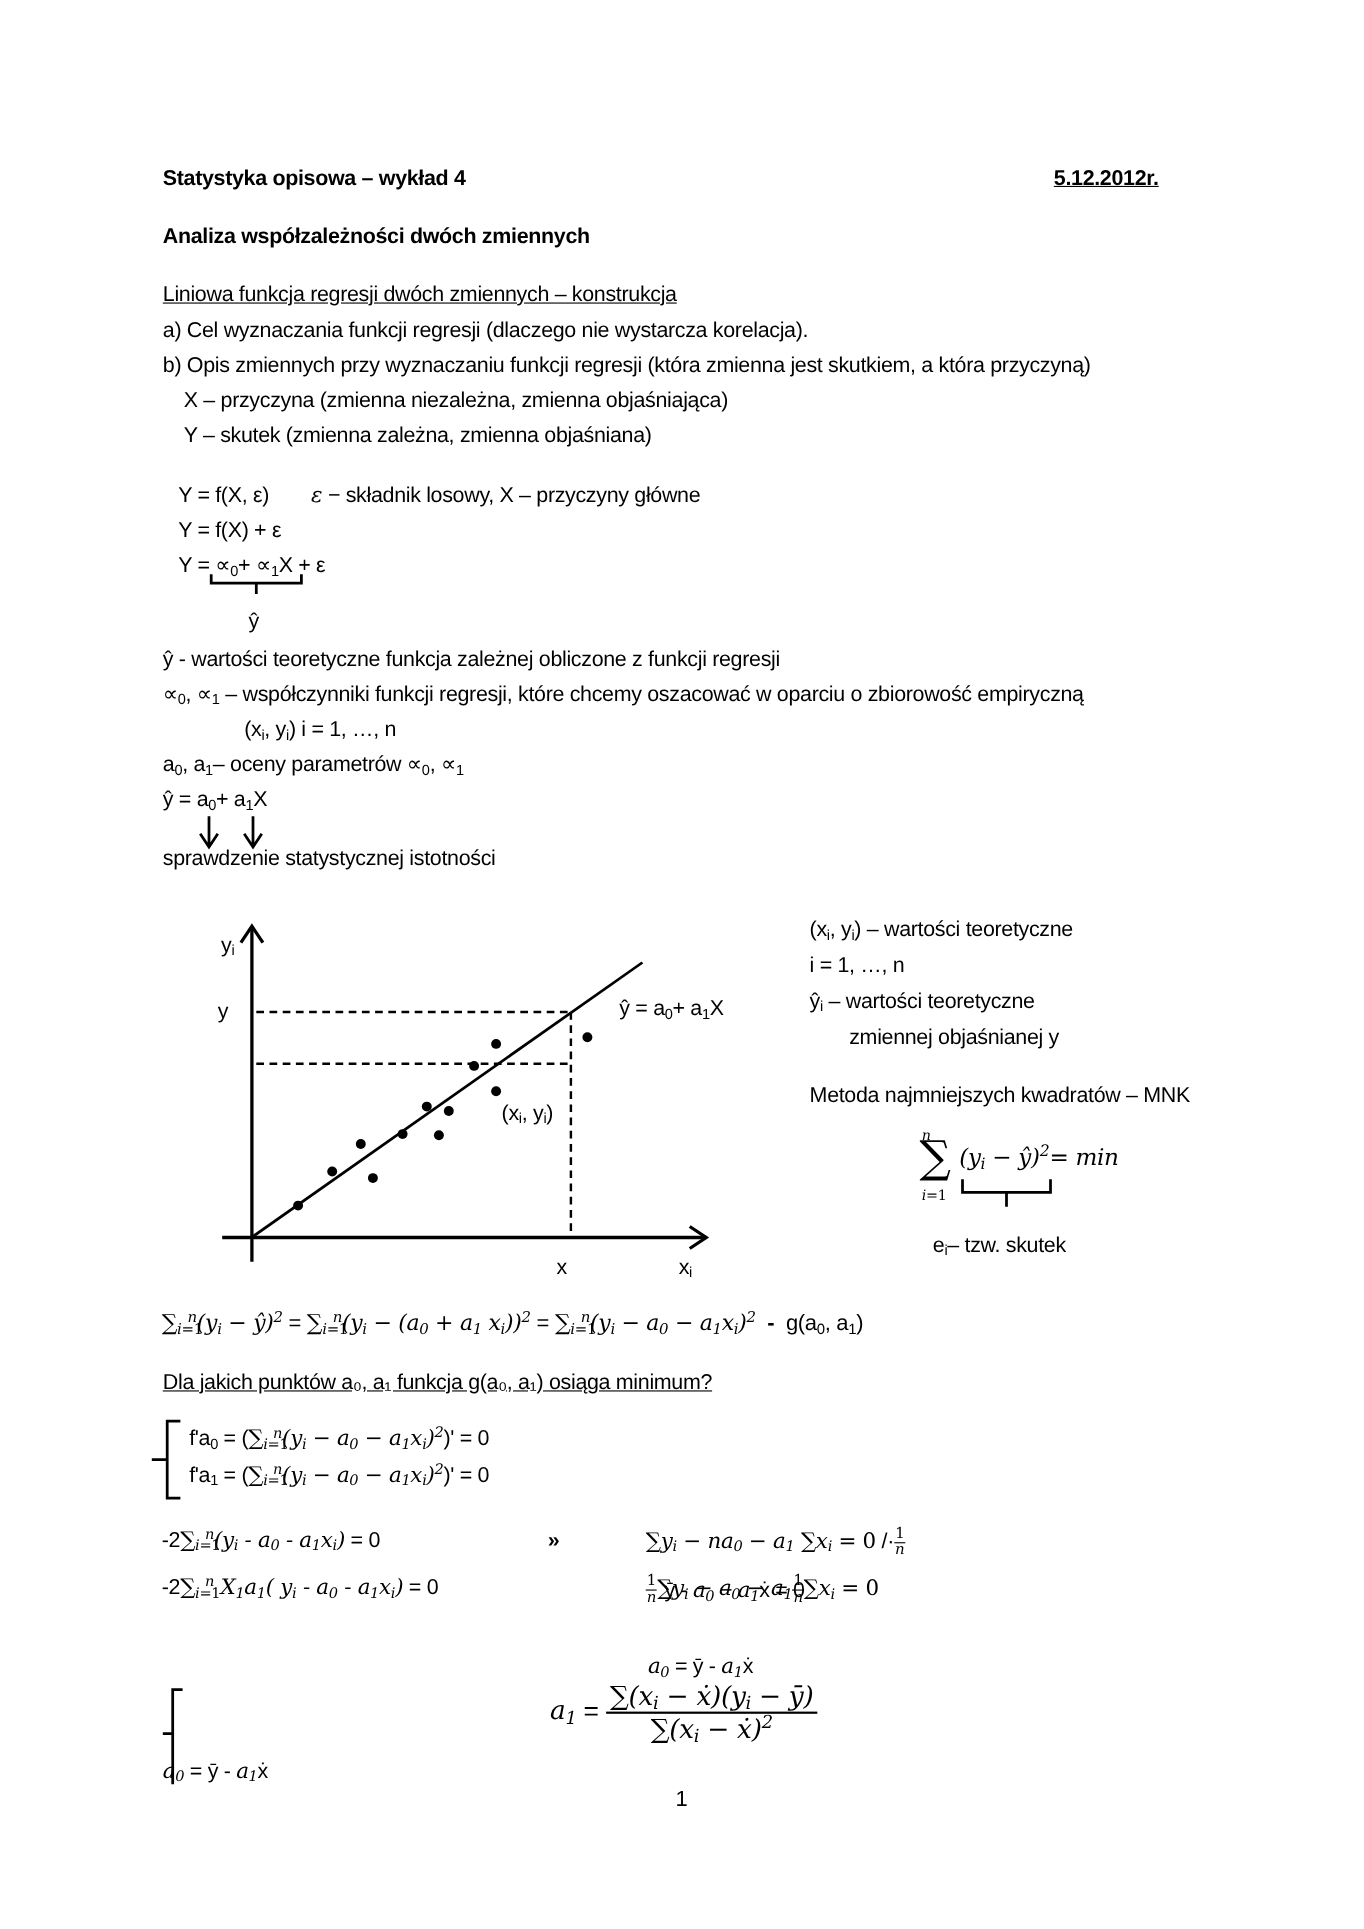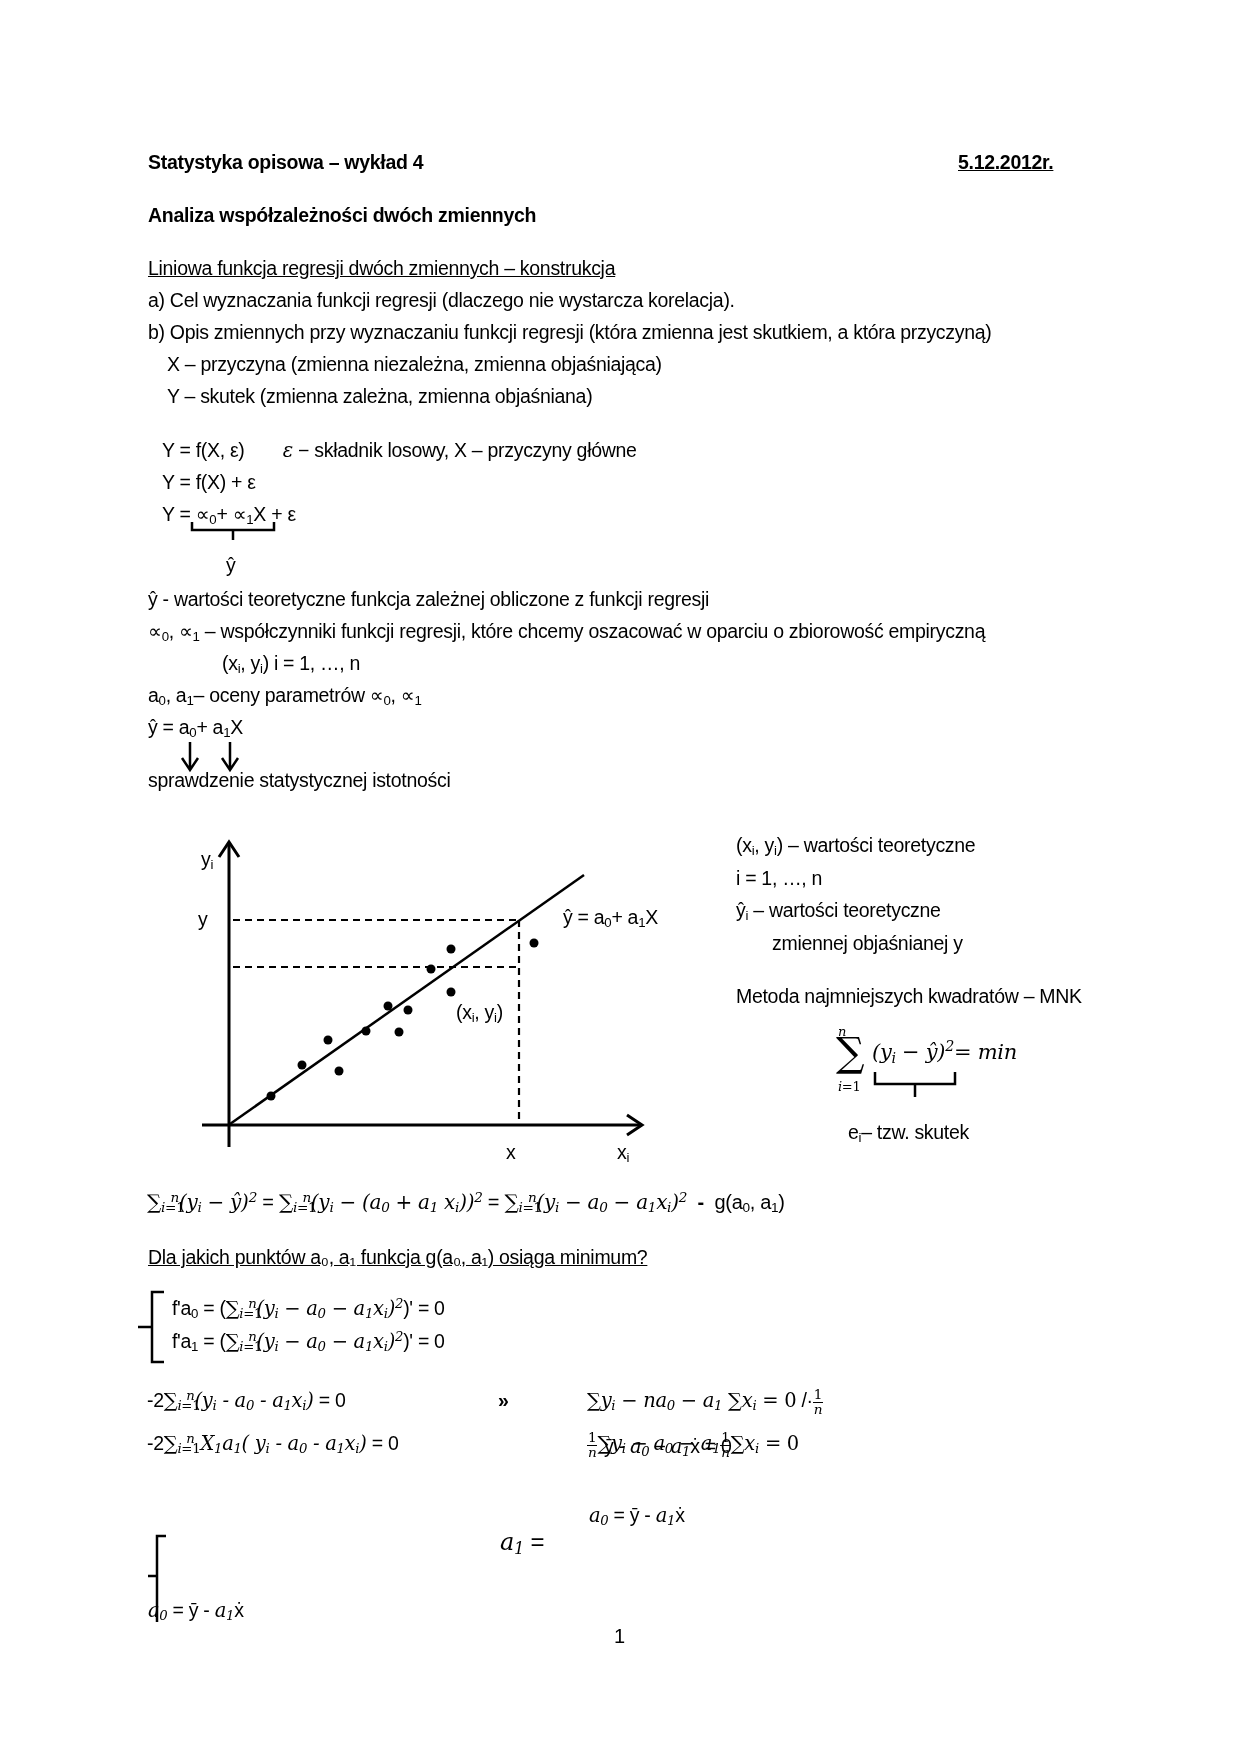--- a/index.html
+++ b/index.html
@@ -160,15 +160,19 @@
 </div>
 
 <svg style="left:0;top:0;width:1px;height:1px;">
   <path d="M 166 1536 L 157 1536 L 157 1622 M 157 1576 L 148 1576" stroke="#000" stroke-width="2.5" fill="none"></path>
 </svg>
 <div class="ln" style="left:148px;top:1598px;">
   <span class="m">a<sub>0</sub></span> = ȳ - <span class="m">a<sub>1</sub></span>ẋ
 </div>
 <div class="ln" style="left:500px;top:1530px;font-size:24px;">
   <span class="m">a<sub>1</sub></span> =
+  <span class="frac">
+    <span class="num m"><span class="sum">∑</span>(x<sub>i</sub> − ẋ)(y<sub>i</sub> − ȳ)</span>
+    <span class="den m"><span class="sum">∑</span>(x<sub>i</sub> − ẋ)<sup>2</sup></span>
+  </span>
 </div>
 
 <div class="pageno" style="left:614px;top:1625px;">1</div>
 
 </body></html>

